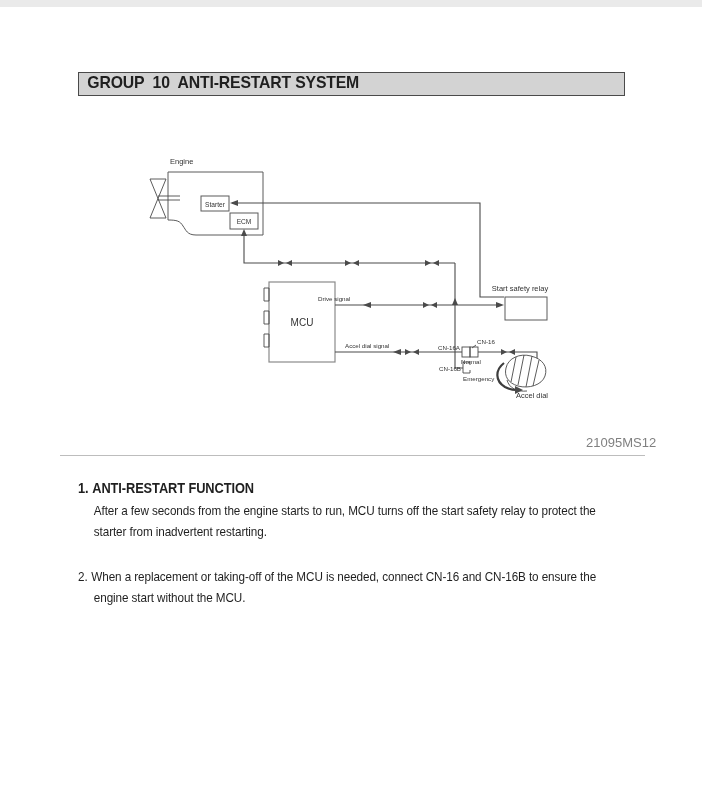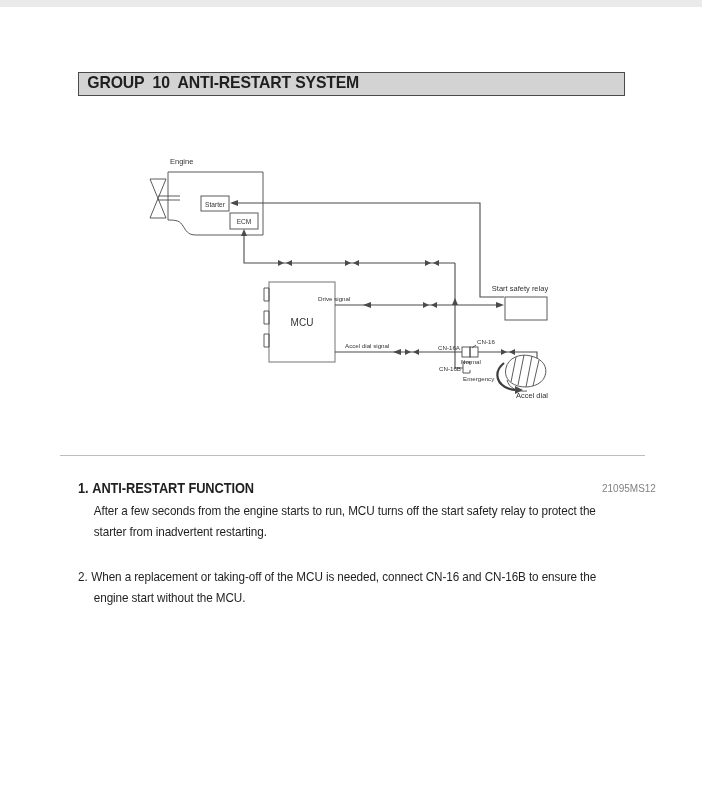--- a/index.html
+++ b/index.html
@@ -17,21 +17,21 @@
   svg.diagram{position:absolute;left:0;top:0;}
   svg .t60{font-family:"Liberation Sans","DejaVu Sans",sans-serif;font-size:6.2px;fill:#333;}
   svg .t65{font-family:"Liberation Sans","DejaVu Sans",sans-serif;font-size:6.6px;fill:#333;}
   svg .t75{font-family:"Liberation Sans","DejaVu Sans",sans-serif;font-size:7.5px;fill:#333;}
   svg .t10{font-family:"Liberation Sans","DejaVu Sans",sans-serif;font-size:10px;fill:#333;}
   svg .box{fill:#ffffff;stroke:var(--box);stroke-width:1;}
   svg .mbox{fill:#ffffff;stroke:var(--mcu_box);stroke-width:1.2;}
   svg .wire{fill:none;stroke:var(--line);stroke-width:1.1;}
   svg .thin{fill:none;stroke:var(--line);stroke-width:0.9;}
   svg .ah{fill:var(--line);stroke:none;}
-  .figure-code{position:absolute;left:602px;top:435px;font-size:10px;color:var(--muted);margin-top:48px;}
+  .figure-code{position:absolute;left:586px;top:435px;font-size:13px;color:var(--muted);}
   .separator{position:absolute;left:60px;top:455px;width:585px;height:1px;background:var(--rule);}
   .textblock{position:absolute;left:78px;top:481px;width:592px;transform:scaleX(.93);transform-origin:0 0;}
   .item-heading{font-weight:bold;font-size:13.8px;letter-spacing:-.1px;}
   .item-heading .num{margin-right:4px;}
   .item-body{margin:5px 0 0 17px;font-size:12.6px;line-height:21px;letter-spacing:-.1px;}
   .item2{margin-top:24px;}
   .item2 .item-body{margin-left:0;padding-left:17px;text-indent:-17px;}
   .item2 .num{margin-right:4px;}
 </style>
 </head>

